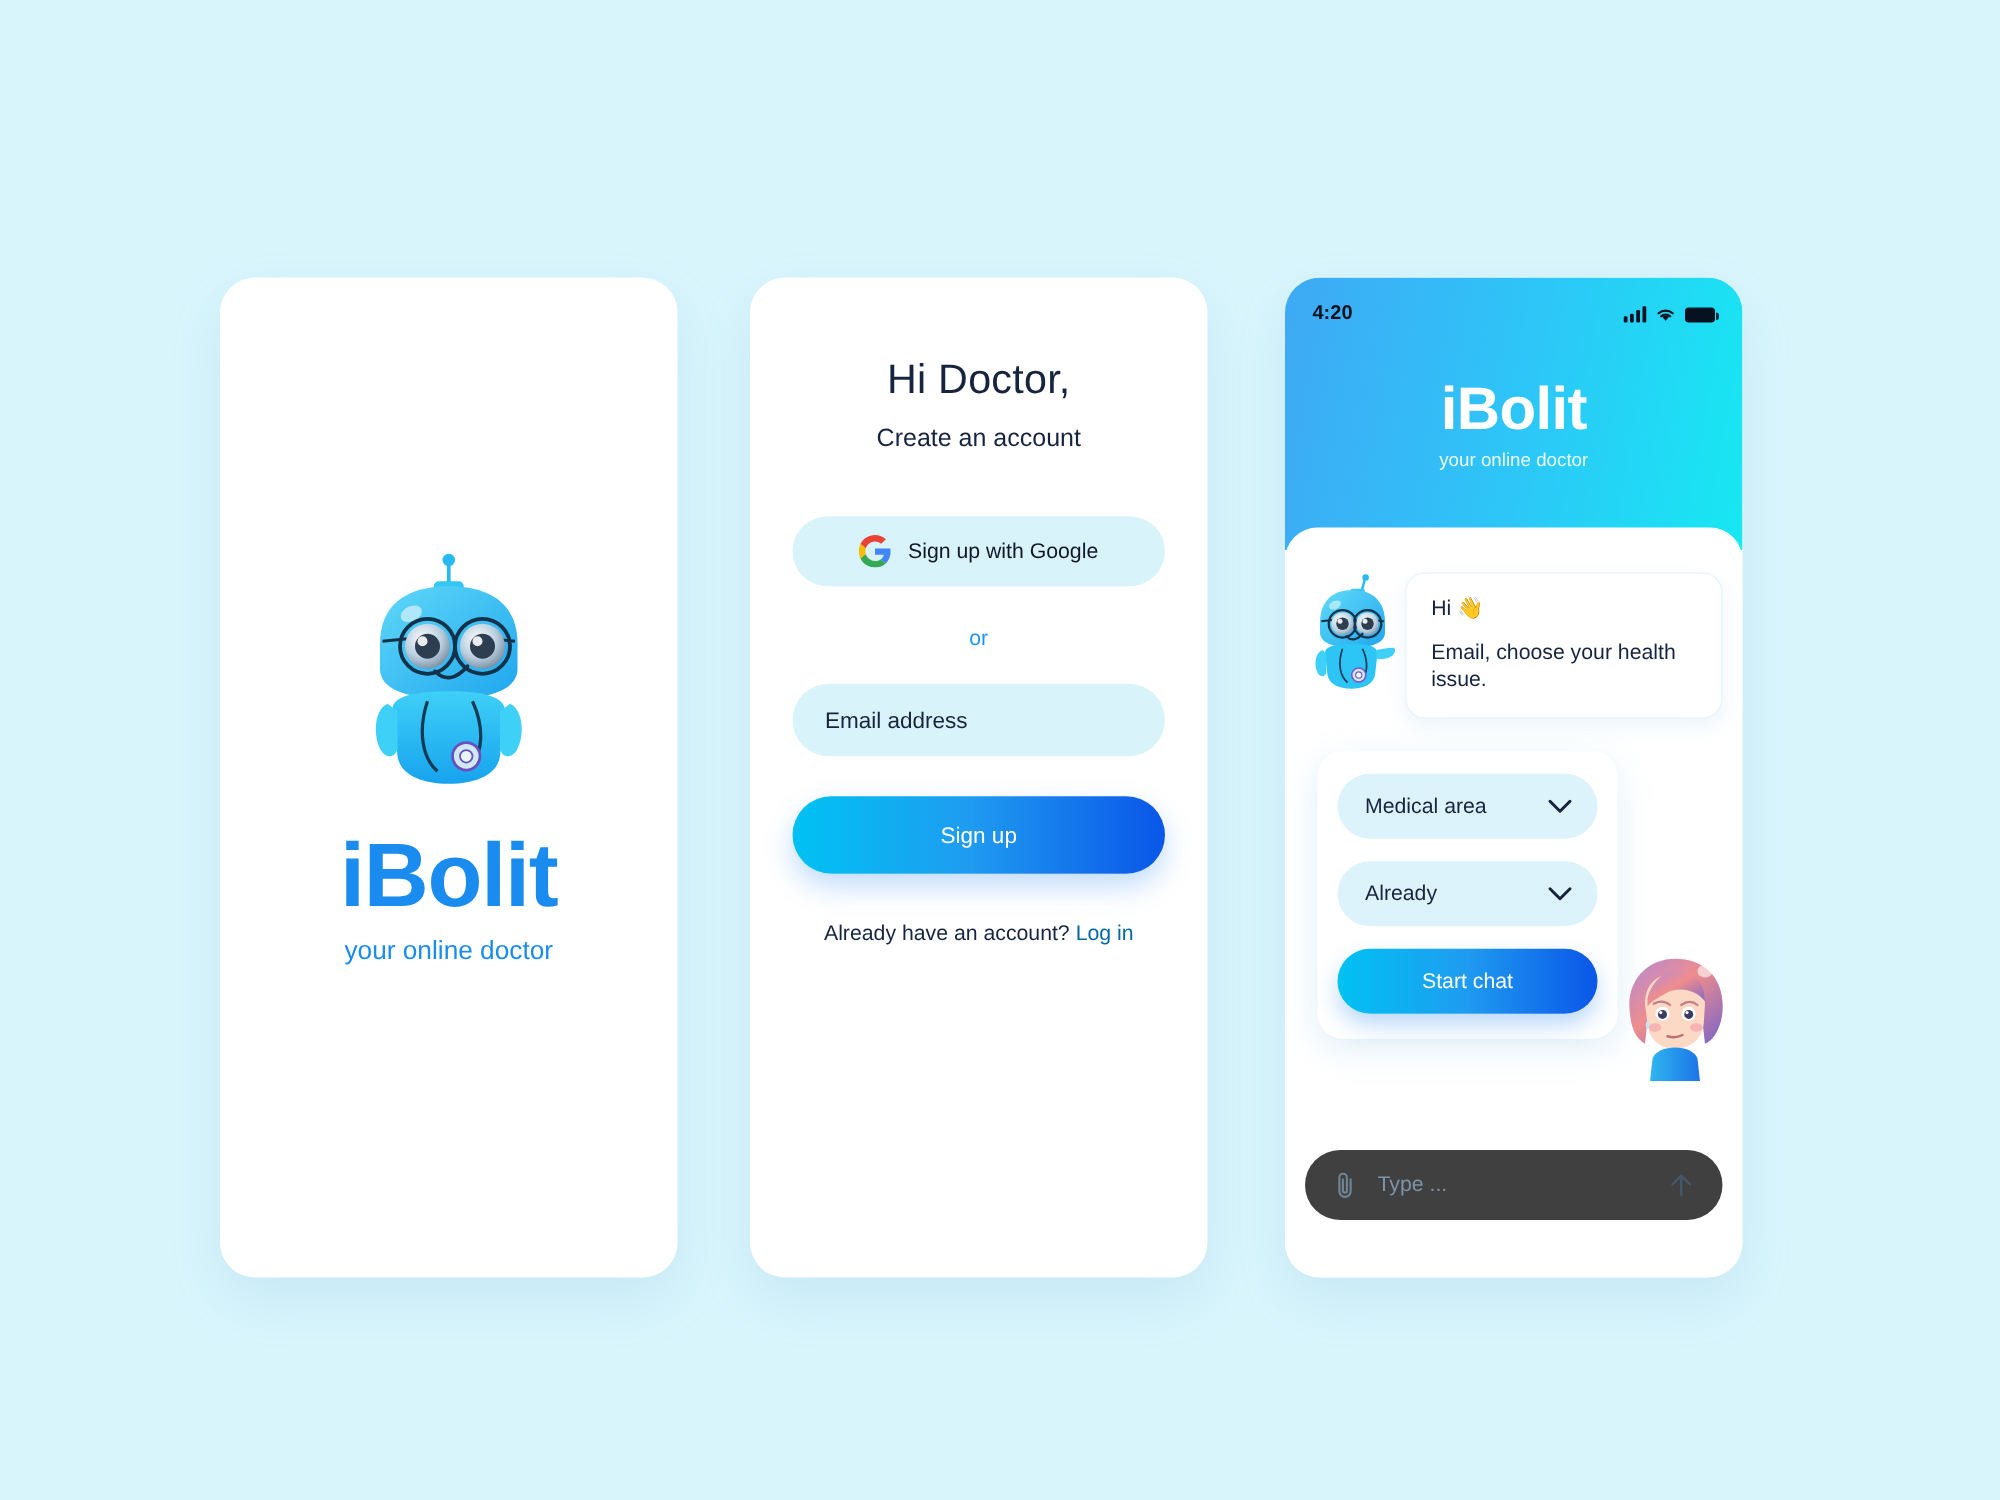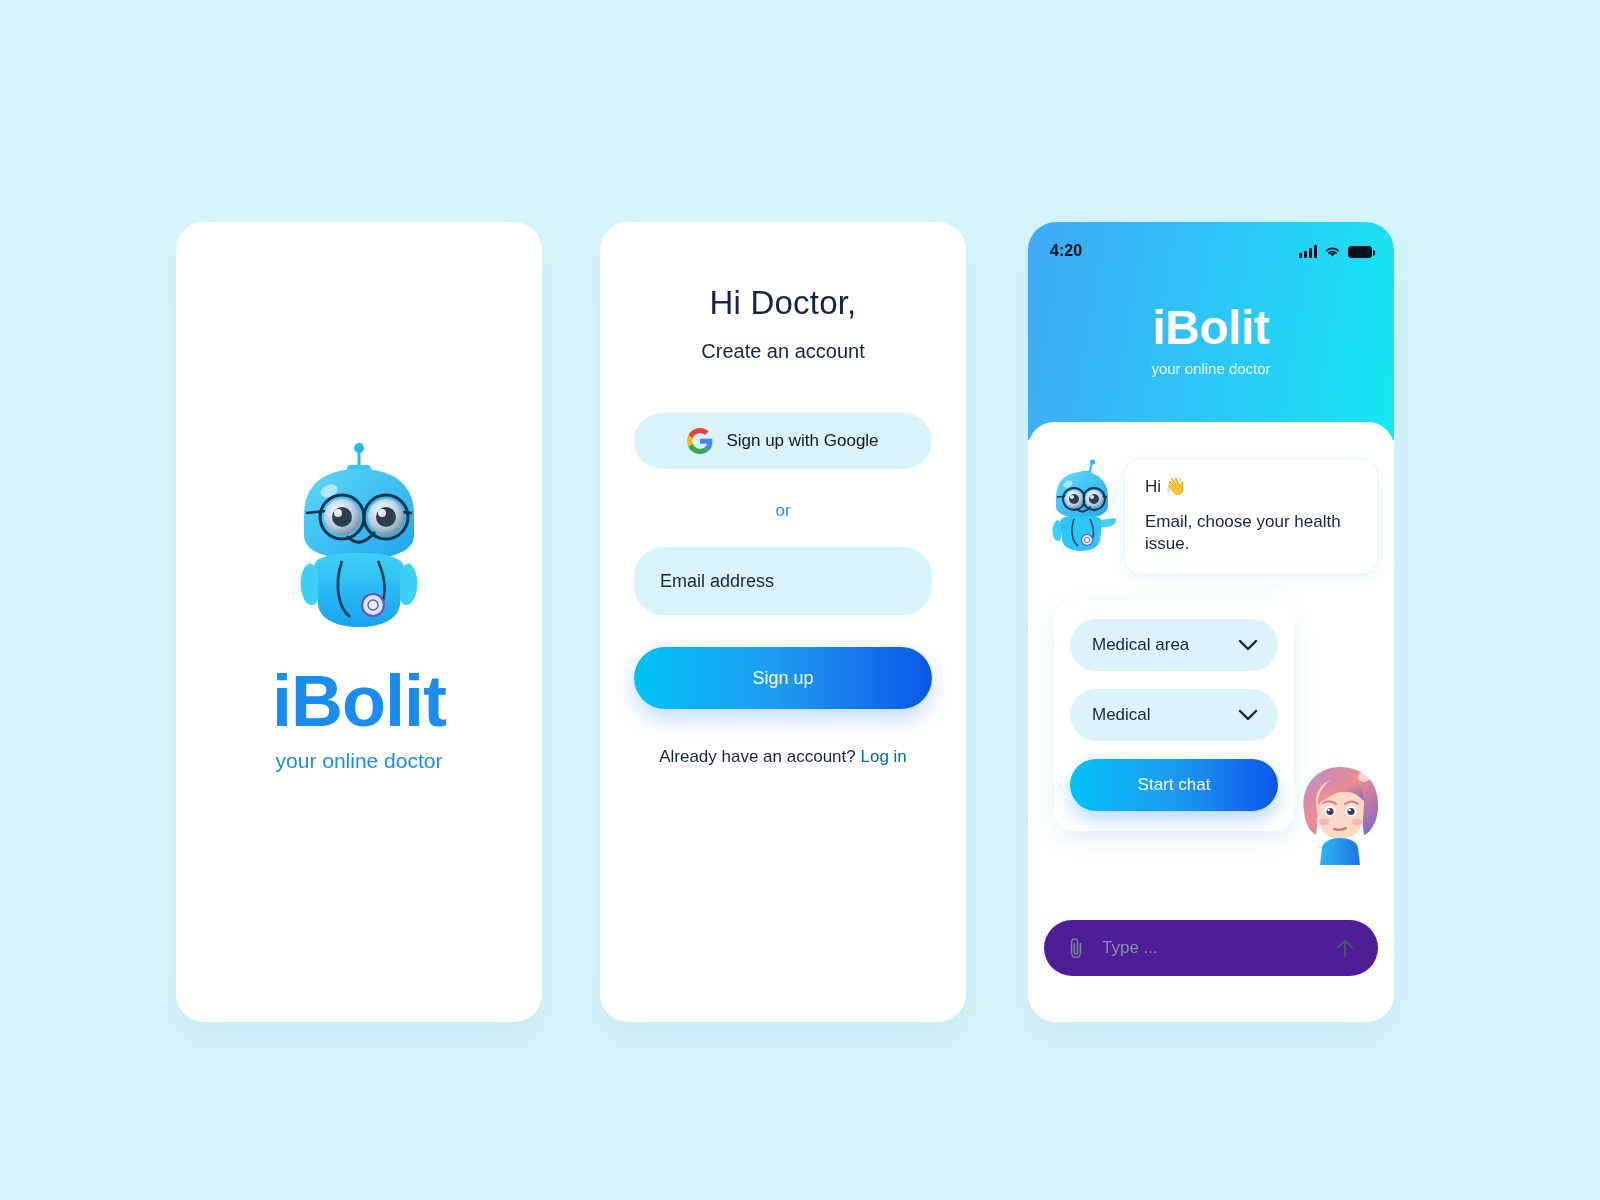--- a/index.html
+++ b/index.html
@@ -82,21 +82,21 @@
   }
   .google-btn span.lbl { font-size: 17px; color: #0f172a; }
   .or-row {
     text-align: center;
     font-size: 17px;
     color: #2196f3;
     margin-top: 32px;
   }
   .field {
     margin-top: 26px;
-    height: 68px;
+    height: 58px;
     background: #d9f3fb;
     border-radius: 29px;
     display: flex;
     align-items: center;
     padding: 0 26px;
     position: relative;
   }
   .field .ph { font-size: 18px; color: #17243f; }
   .eye-wrap {
     position: absolute; right: 26px; top: 50%;
@@ -199,21 +199,21 @@
   .girl {
     position: absolute;
     right: -92px; bottom: -34px;
     width: 92px; height: 104px;
     z-index: 2;
   }
   .input-bar {
     position: absolute;
     left: 16px; right: 16px; bottom: 46px;
     height: 56px;
-    background: #4c1d95;
+    background: #404040;
     border-radius: 28px;
     display: flex; align-items: center;
     padding: 0 22px;
     gap: 16px;
   }
   .input-bar .ph { font-size: 17px; color: #7d93a8; flex: 1; }
 </style>
 </head>
 <body>
 
@@ -368,21 +368,21 @@
       </div>
 
       <div class="choice-card">
         <div class="select">
           <span class="lbl">Medical area</span>
           <svg width="20" height="12" viewBox="0 0 20 12">
             <path d="M2 2 L10 10 L18 2" stroke="#17243f" stroke-width="2.4" fill="none" stroke-linecap="round" stroke-linejoin="round"></path>
           </svg>
         </div>
         <div class="select">
-          <span class="lbl">Medical</span>
+          <span class="lbl">Already</span>
           <svg width="20" height="12" viewBox="0 0 20 12">
             <path d="M2 2 L10 10 L18 2" stroke="#17243f" stroke-width="2.4" fill="none" stroke-linecap="round" stroke-linejoin="round"></path>
           </svg>
         </div>
         <div class="start-btn">Start chat</div>
 
         <svg class="girl" viewBox="0 0 92 104">
           <defs>
             <linearGradient id="hair" x1="0" y1="0" x2="1" y2="1">
               <stop offset="0" stop-color="#b38ad6"></stop>

